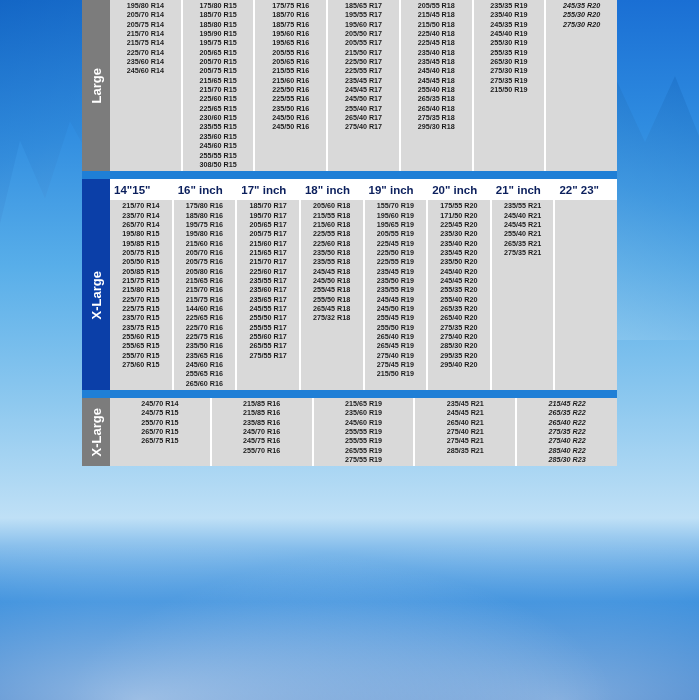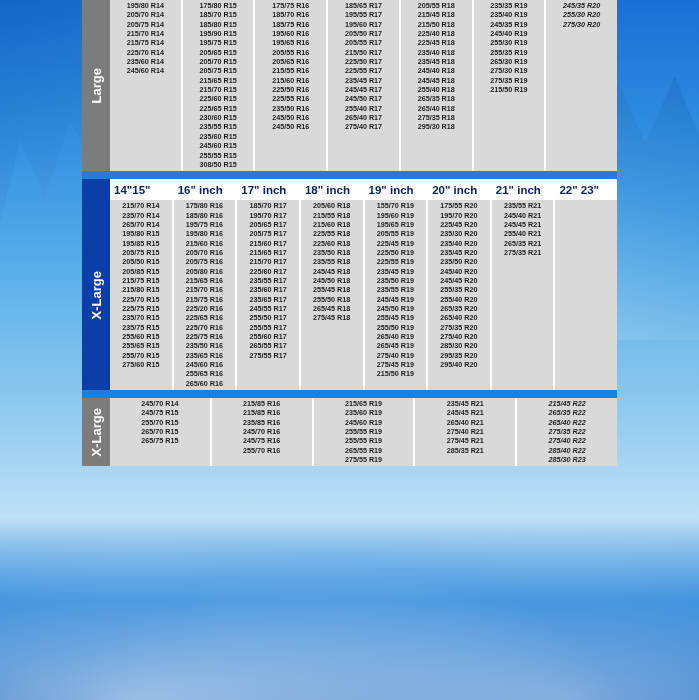--- a/index.html
+++ b/index.html
@@ -230,21 +230,21 @@
           <div class="item">185/80 R16</div>
           <div class="item">195/75 R16</div>
           <div class="item">195/80 R16</div>
           <div class="item">215/60 R16</div>
           <div class="item">205/70 R16</div>
           <div class="item">205/75 R16</div>
           <div class="item">205/80 R16</div>
           <div class="item">215/65 R16</div>
           <div class="item">215/70 R16</div>
           <div class="item">215/75 R16</div>
-          <div class="item">225/20 R16</div>
+          <div class="item">144/60 R16</div>
           <div class="item">225/65 R16</div>
           <div class="item">225/70 R16</div>
           <div class="item">225/75 R16</div>
           <div class="item">235/50 R16</div>
           <div class="item">235/65 R16</div>
           <div class="item">245/60 R16</div>
           <div class="item">255/65 R16</div>
           <div class="item">265/60 R16</div>
         </div>
 
@@ -274,21 +274,21 @@
           <div class="item">215/60 R18</div>
           <div class="item">225/55 R18</div>
           <div class="item">225/60 R18</div>
           <div class="item">235/50 R18</div>
           <div class="item">235/55 R18</div>
           <div class="item">245/45 R18</div>
           <div class="item">245/50 R18</div>
           <div class="item">255/45 R18</div>
           <div class="item">255/50 R18</div>
           <div class="item">265/45 R18</div>
-          <div class="item">275/45 R18</div>
+          <div class="item">275/32 R18</div>
         </div>
 
         <div class="col">
           <div class="item">155/70 R19</div>
           <div class="item">195/60 R19</div>
           <div class="item">195/65 R19</div>
           <div class="item">205/55 R19</div>
           <div class="item">225/45 R19</div>
           <div class="item">225/50 R19</div>
           <div class="item">225/55 R19</div>
@@ -301,21 +301,21 @@
           <div class="item">255/50 R19</div>
           <div class="item">265/40 R19</div>
           <div class="item">265/45 R19</div>
           <div class="item">275/40 R19</div>
           <div class="item">275/45 R19</div>
           <div class="item">215/50 R19</div>
         </div>
 
         <div class="col">
           <div class="item">175/55 R20</div>
-          <div class="item">195/70 R20</div>
+          <div class="item">171/50 R20</div>
           <div class="item">225/45 R20</div>
           <div class="item">235/30 R20</div>
           <div class="item">235/40 R20</div>
           <div class="item">235/45 R20</div>
           <div class="item">235/50 R20</div>
           <div class="item">245/40 R20</div>
           <div class="item">245/45 R20</div>
           <div class="item">255/35 R20</div>
           <div class="item">255/40 R20</div>
           <div class="item">265/35 R20</div>

